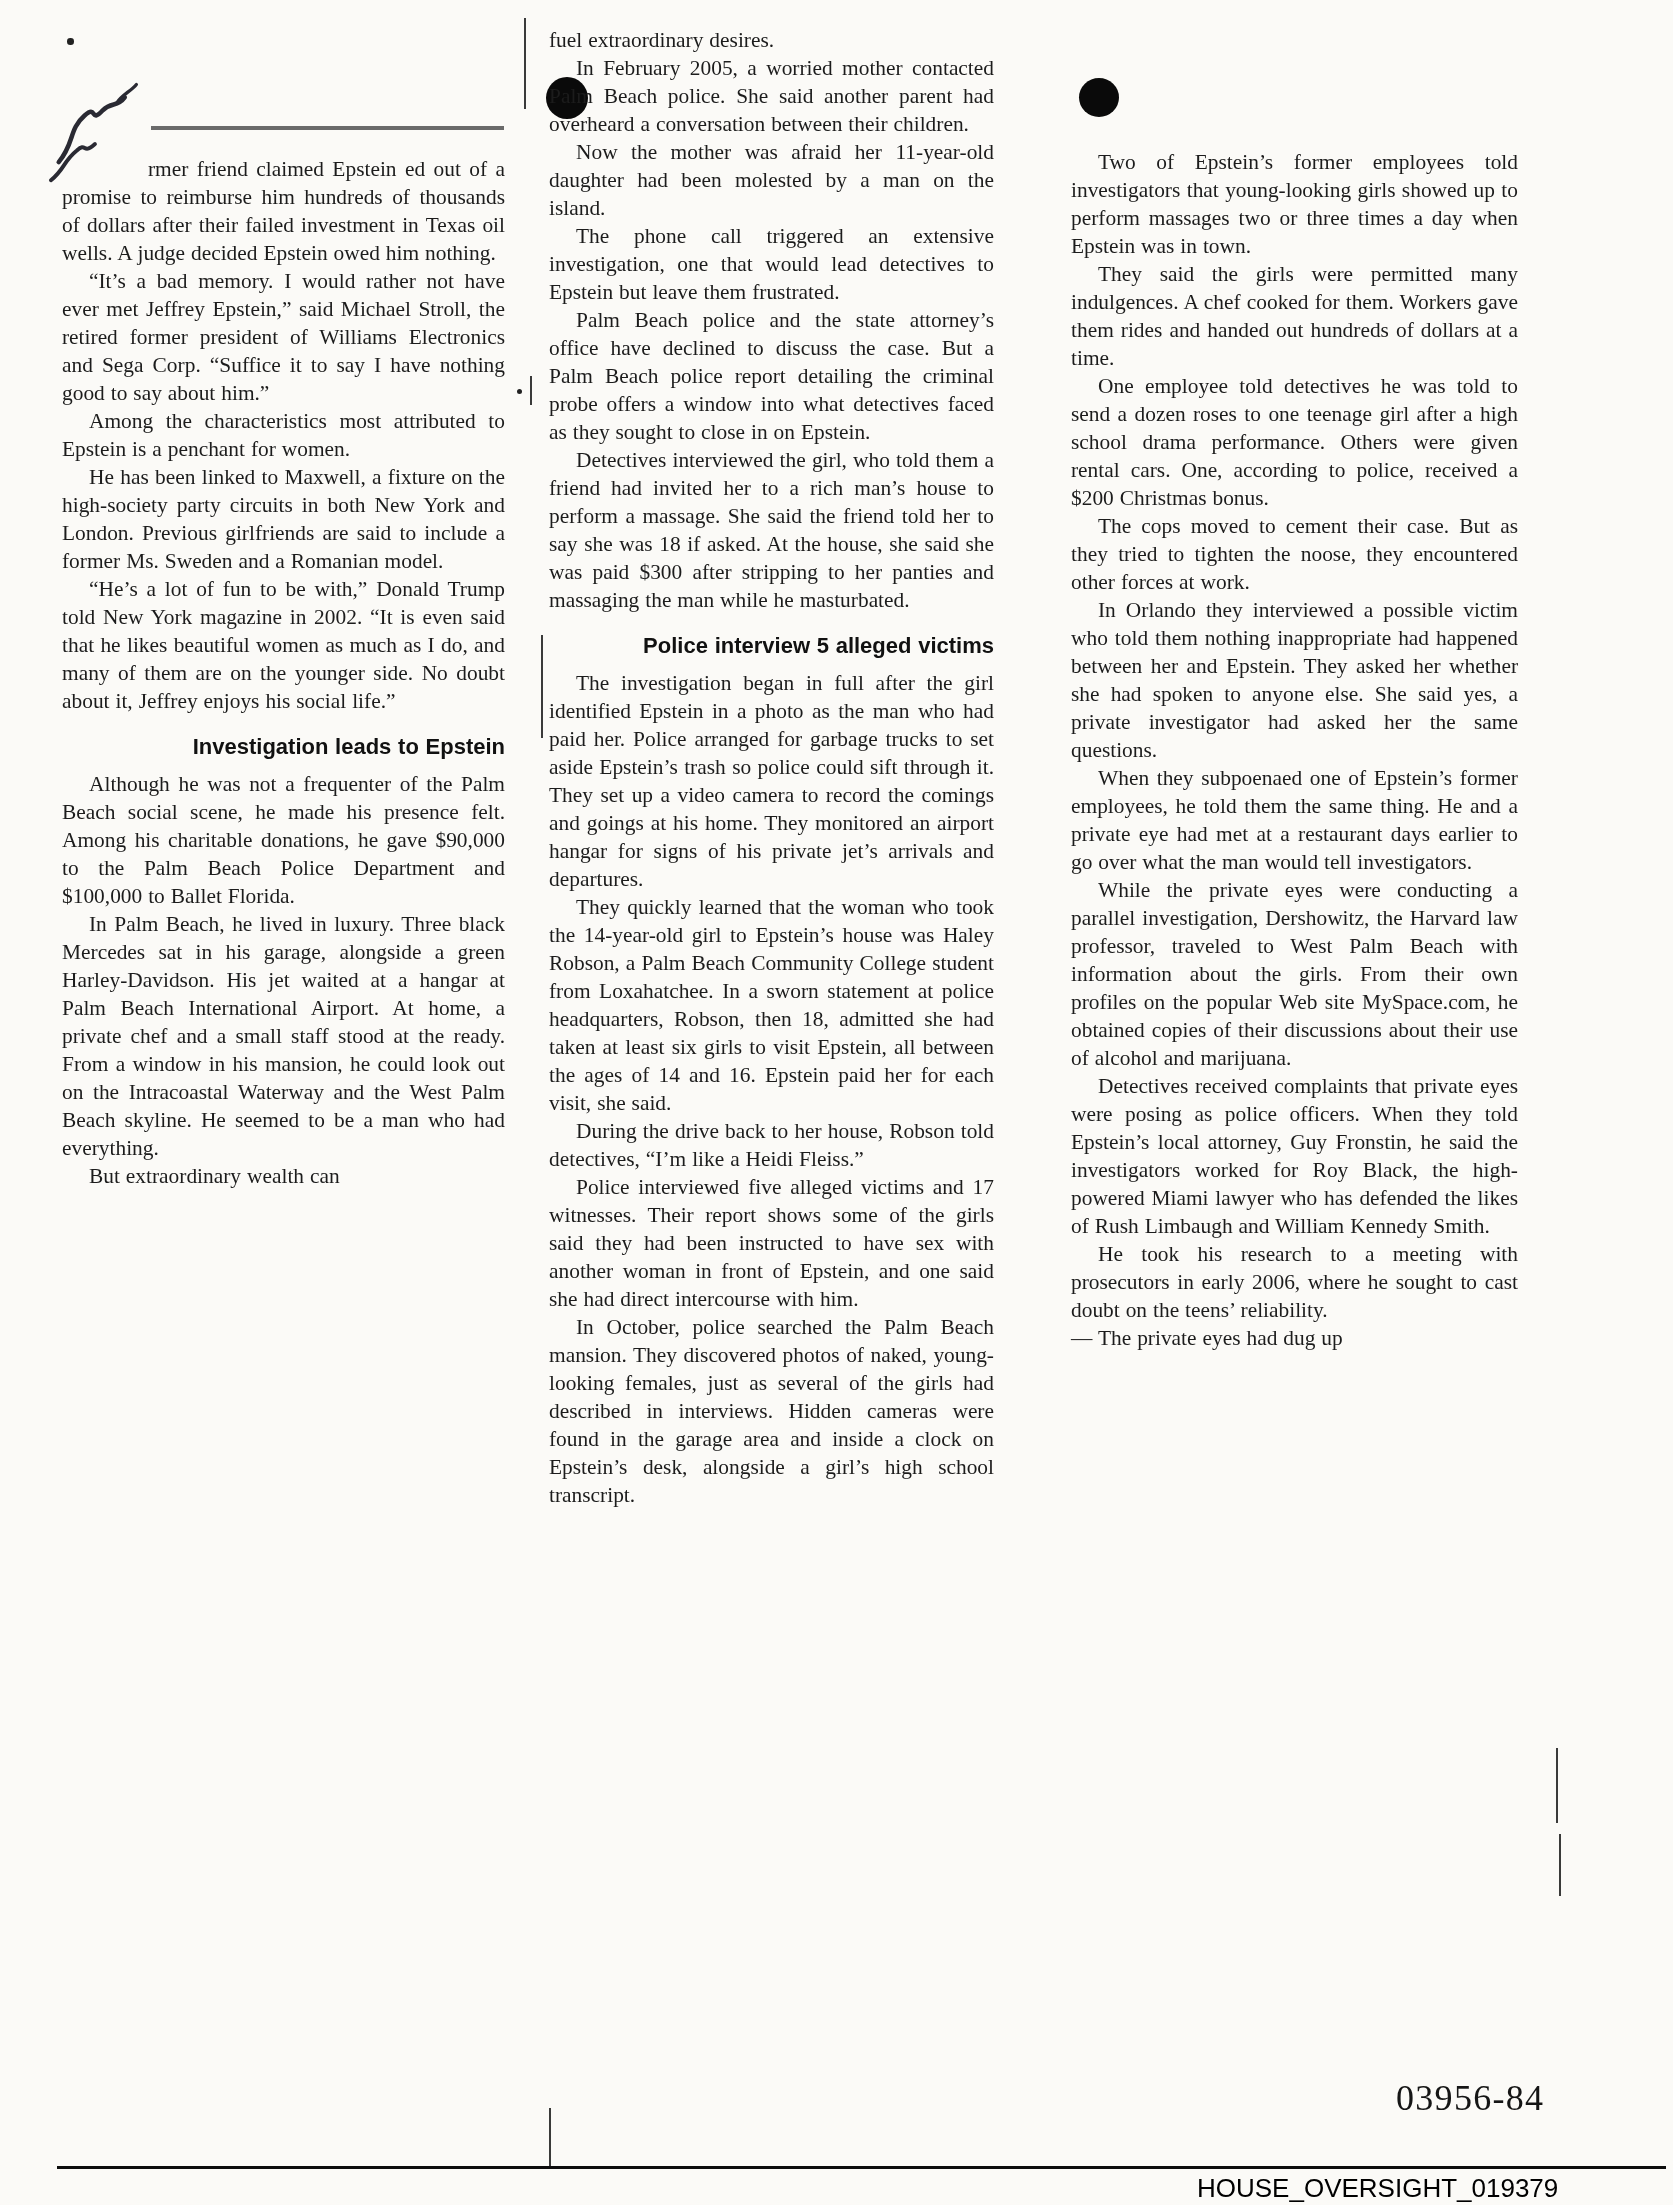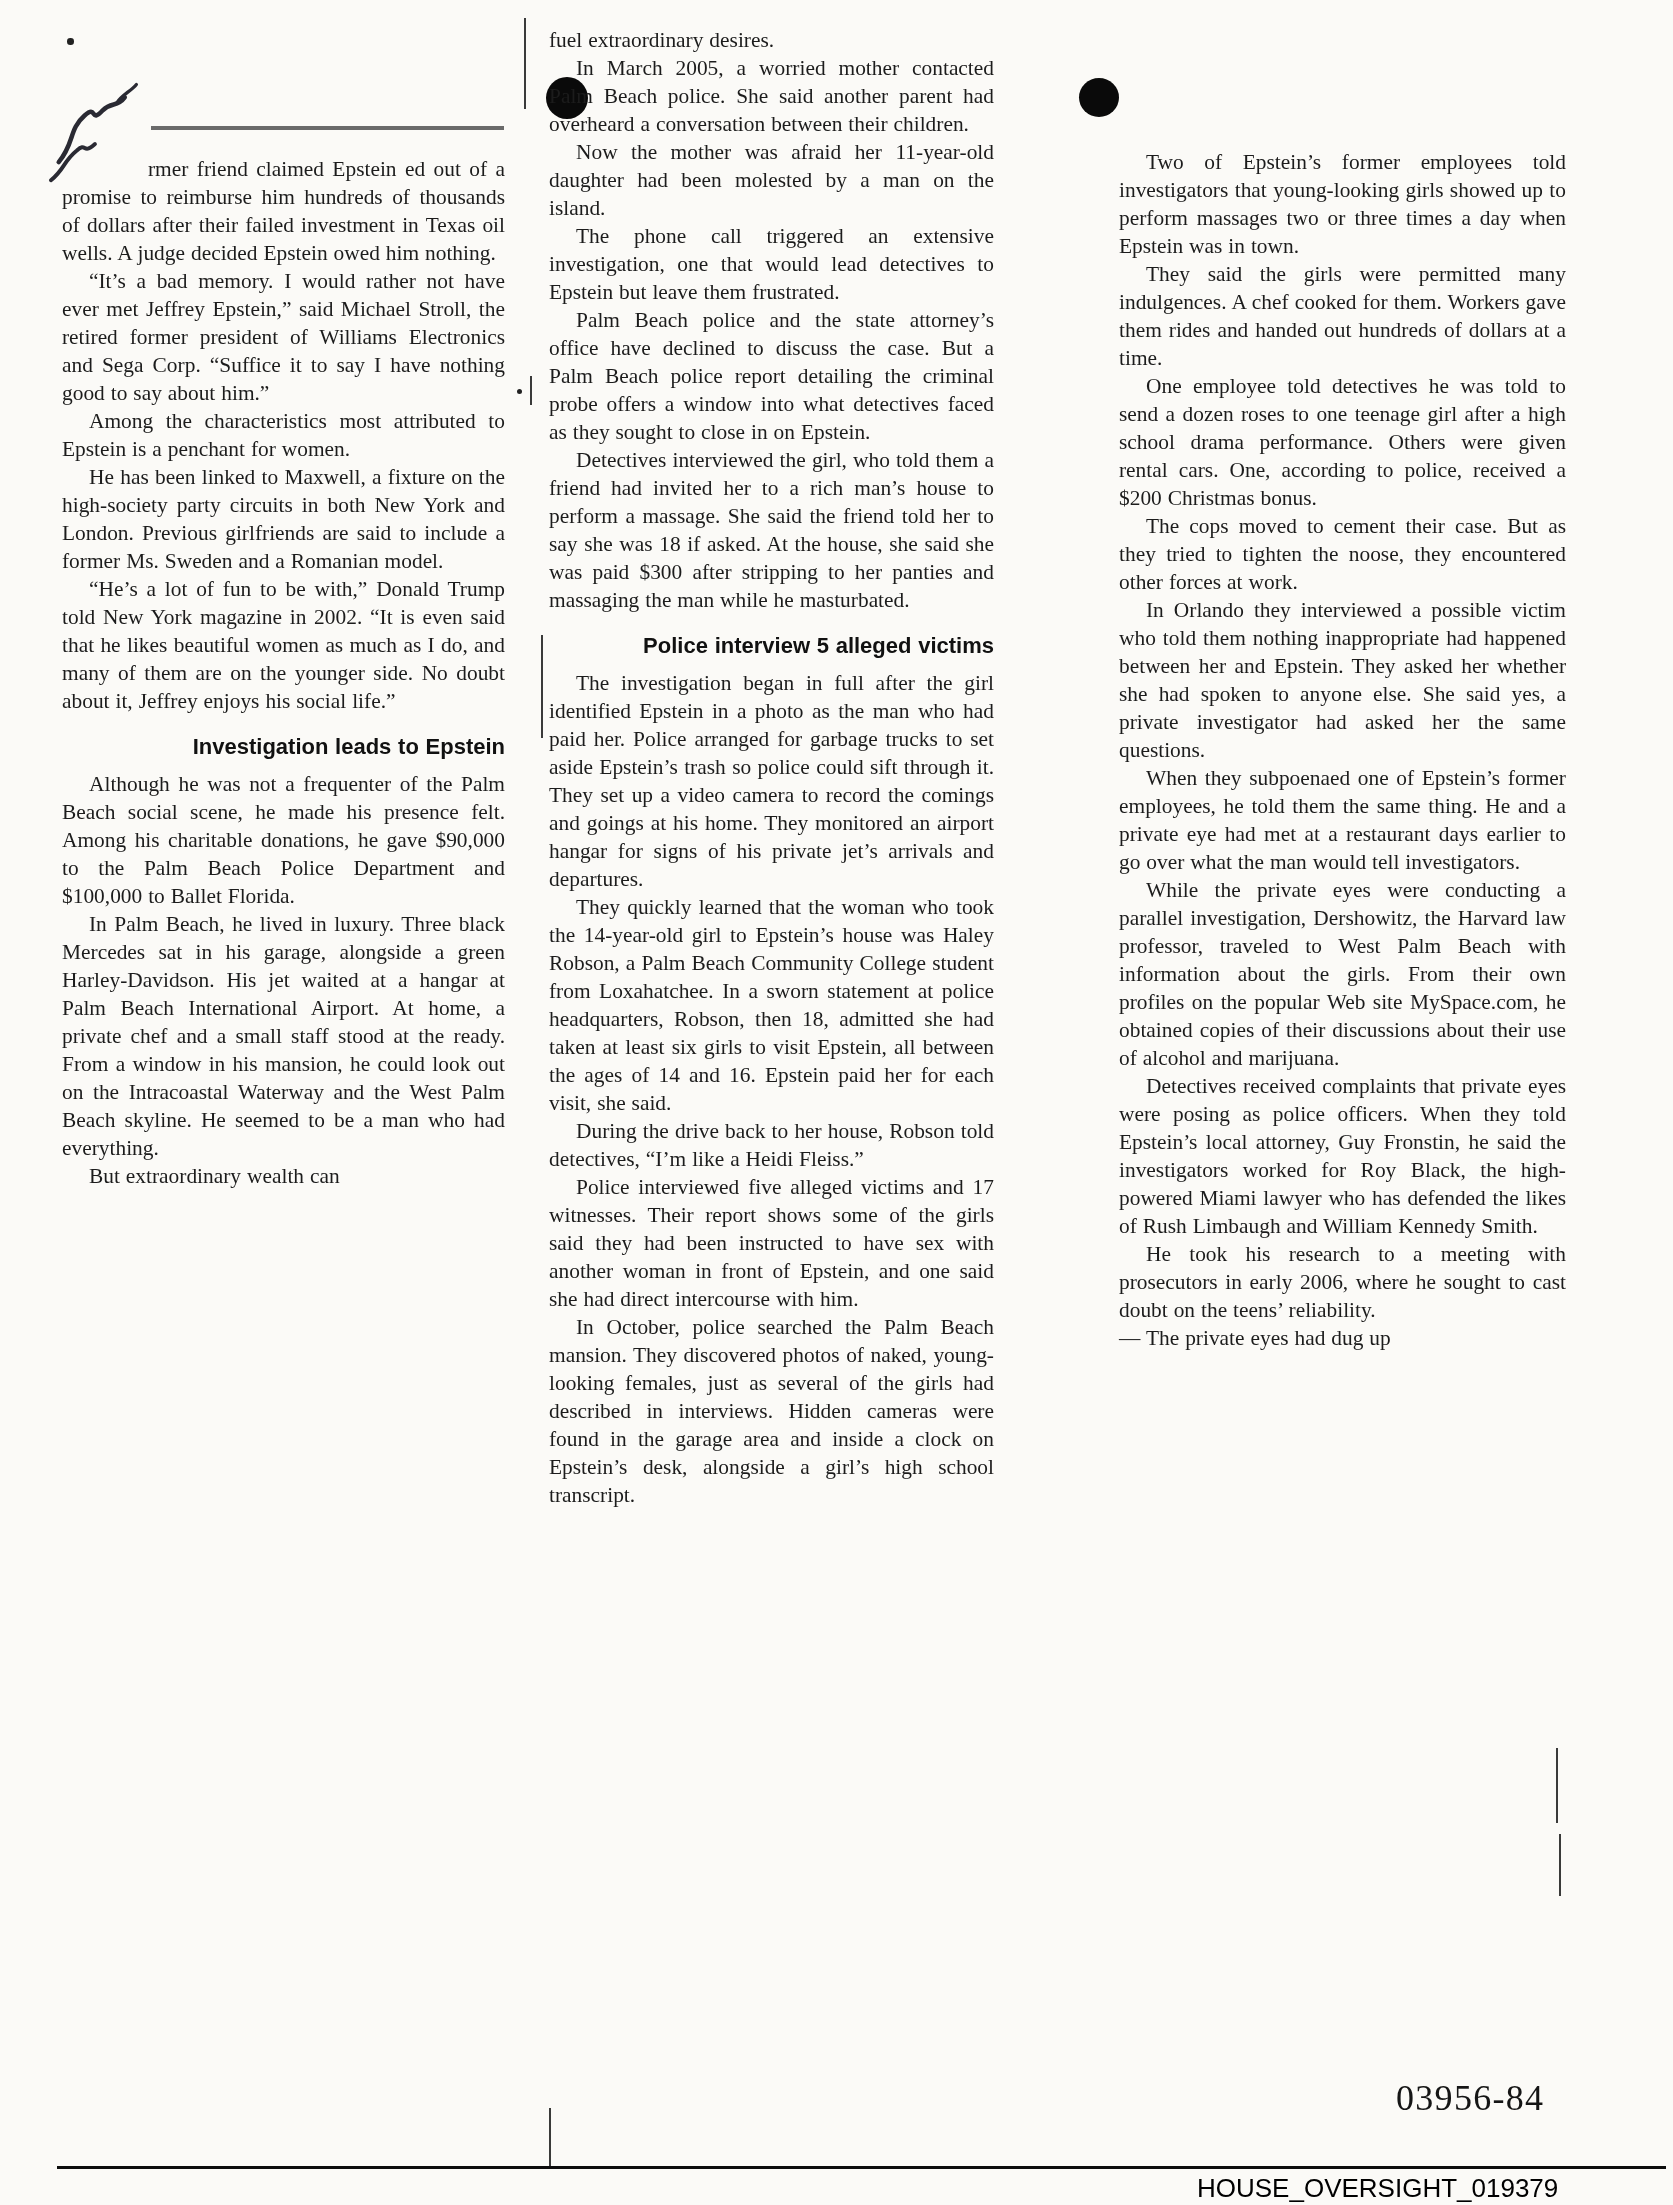--- a/index.html
+++ b/index.html
@@ -17,21 +17,21 @@
   }
   .column {
     position:absolute;
     text-align:justify;
     font-size:21.4px;
     line-height:28px;
     word-spacing:0.6px;
   }
   .col1 { left:62px;  top:155px; width:443px; }
   .col2 { left:549px; top:26px;  width:445px; }
-  .col3 { left:1071px;top:148px; width:447px;margin-left:48px; }
+  .col3 { left:1071px;top:148px; width:447px; }
   .para { margin:0; text-indent:27px; }
   .para.noindent { text-indent:0; }
   .column[data-column="0"] .para:first-child { text-indent:86px; }
   .heading {
     font-family:"Liberation Sans", sans-serif;
     font-size:22px; font-weight:bold;
     color:#111;
     margin:18px 0 9px 0;
     text-align:right;
     text-indent:0;
@@ -99,21 +99,21 @@
       <p class="para">Among the characteristics most attributed to Epstein is a penchant for women.</p>
       <p class="para">He has been linked to Maxwell, a fixture on the high-society party circuits in both New York and London. Previous girlfriends are said to include a former Ms. Sweden and a Romanian model.</p>
       <p class="para">“He’s a lot of fun to be with,” Donald Trump told New York magazine in 2002. “It is even said that he likes beautiful women as much as I do, and many of them are on the younger side. No doubt about it, Jeffrey enjoys his social life.”</p>
       <h2 class="heading">Investigation leads to Epstein</h2>
       <p class="para">Although he was not a frequenter of the Palm Beach social scene, he made his presence felt. Among his charitable donations, he gave $90,000 to the Palm Beach Police Department and $100,000 to Ballet Florida.</p>
       <p class="para">In Palm Beach, he lived in luxury. Three black Mercedes sat in his garage, alongside a green Harley-Davidson. His jet waited at a hangar at Palm Beach International Airport. At home, a private chef and a small staff stood at the ready. From a window in his mansion, he could look out on the Intracoastal Waterway and the West Palm Beach skyline. He seemed to be a man who had everything.</p>
       <p class="para">But extraordinary wealth can</p>
     </div>
   <div class="column col2" data-column="1">
       <p class="para noindent">fuel extraordinary desires.</p>
-      <p class="para">In March 2005, a worried mother contacted Palm Beach police. She said another parent had overheard a conversation between their children.</p>
+      <p class="para">In February 2005, a worried mother contacted Palm Beach police. She said another parent had overheard a conversation between their children.</p>
       <p class="para">Now the mother was afraid her 11-year-old daughter had been molested by a man on the island.</p>
       <p class="para">The phone call triggered an extensive investigation, one that would lead detectives to Epstein but leave them frustrated.</p>
       <p class="para">Palm Beach police and the state attorney’s office have declined to discuss the case. But a Palm Beach police report detailing the criminal probe offers a window into what detectives faced as they sought to close in on Epstein.</p>
       <p class="para">Detectives interviewed the girl, who told them a friend had invited her to a rich man’s house to perform a massage. She said the friend told her to say she was 18 if asked. At the house, she said she was paid $300 after stripping to her panties and massaging the man while he masturbated.</p>
       <h2 class="heading">Police interview 5 alleged victims</h2>
       <p class="para">The investigation began in full after the girl identified Epstein in a photo as the man who had paid her. Police arranged for garbage trucks to set aside Epstein’s trash so police could sift through it. They set up a video camera to record the comings and goings at his home. They monitored an airport hangar for signs of his private jet’s arrivals and departures.</p>
       <p class="para">They quickly learned that the woman who took the 14-year-old girl to Epstein’s house was Haley Robson, a Palm Beach Community College student from Loxahatchee. In a sworn statement at police headquarters, Robson, then 18, admitted she had taken at least six girls to visit Epstein, all between the ages of 14 and 16. Epstein paid her for each visit, she said.</p>
       <p class="para">During the drive back to her house, Robson told detectives, “I’m like a Heidi Fleiss.”</p>
       <p class="para">Police interviewed five alleged victims and 17 witnesses. Their report shows some of the girls said they had been instructed to have sex with another woman in front of Epstein, and one said she had direct intercourse with him.</p>
       <p class="para">In October, police searched the Palm Beach mansion. They discovered photos of naked, young-looking females, just as several of the girls had described in interviews. Hidden cameras were found in the garage area and inside a clock on Epstein’s desk, alongside a girl’s high school transcript.</p>

